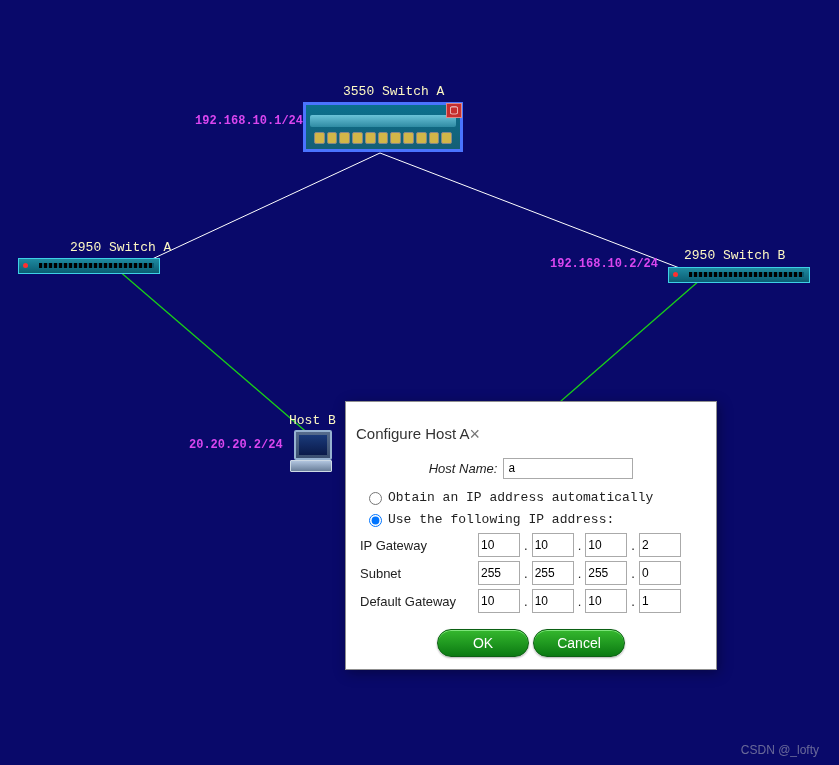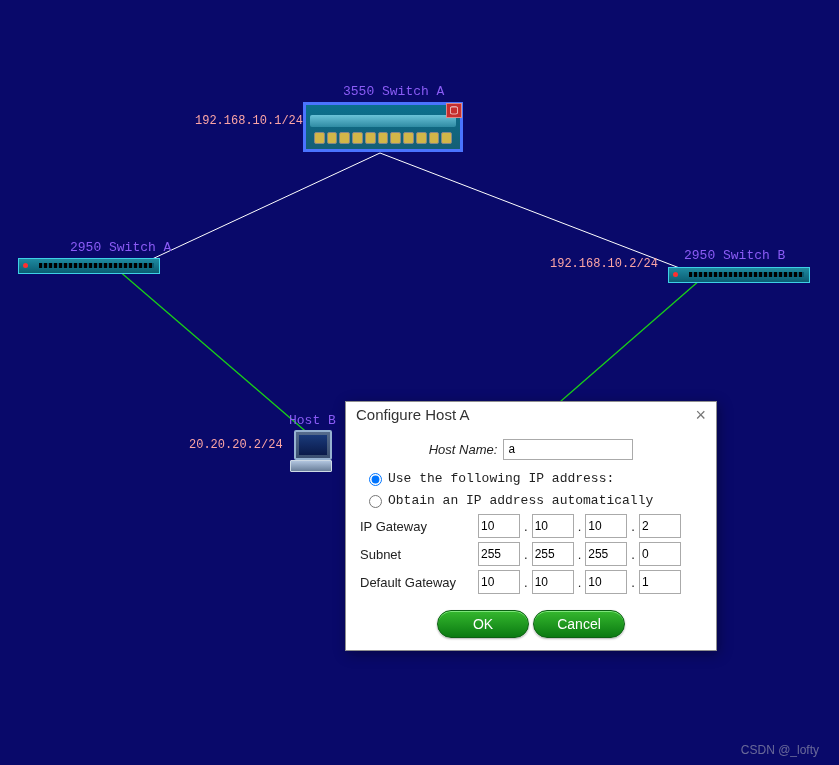--- a/index.html
+++ b/index.html
@@ -22,31 +22,32 @@
   svg.links {
     position: absolute;
     left: 0;
     top: 0;
     width: 839px;
     height: 765px;
     pointer-events: none;
   }
   .device-label {
     position: absolute;
-    color: #8b5cf6;
+    color: #fef9c3;
     font-family: "Courier New", monospace;
     font-size: 13px;
     white-space: nowrap;
   }
   .ip-label {
     position: absolute;
-    color: #fca5a5;
+    color: #d946ef;
     font-family: "Courier New", monospace;
     font-size: 12px;
     white-space: nowrap;
+    font-weight: bold;
   }
   
   .switch3550 {
     position: absolute;
     width: 160px;
     height: 50px;
     background: linear-gradient(#0b6f8e, #155f75);
     border: 3px solid #4a74ff;
     box-sizing: border-box;
   }
@@ -140,25 +141,24 @@
     position: absolute;
     left: 345px;
     top: 401px;
     width: 370px;
     background: #fff;
     border: 1px solid #8f8f8f;
     box-shadow: 2px 3px 12px rgba(0,0,0,.35);
     font-family: Arial, sans-serif;
   }
   .dialog-title {
-    padding: 4px 10px 6px;
+    padding: 23px 10px 6px;
     font-size: 15px;
     color: #333;
     display: flex;
-    justify-content: space-between;
     align-items: center;
   }
   .dialog-close {
     color: #777;
     font-size: 18px;
     cursor: pointer;
     line-height: 14px;
   }
   .dialog-body {
     padding: 4px 14px 12px;
@@ -295,26 +295,26 @@
       <span>Configure Host A</span>
       <span class="dialog-close">×</span>
     </div>
     <div class="dialog-body">
       <div class="row hostname">
         <label>Host Name:</label>
         <input type="text" value="a" style="">
       </div>
 
       <div class="radio-row">
+        <input type="radio" name="ipmode" style="">
+        <span>Obtain an IP address automatically</span>
+      </div>
+      <div class="radio-row">
         <input type="radio" name="ipmode" checked="" style="">
         <span>Use the following IP address:</span>
-      </div>
-      <div class="radio-row">
-        <input type="radio" name="ipmode" style="">
-        <span>Obtain an IP address automatically</span>
       </div>
 
       <div class="ip-grid">
         <span class="lbl">IP Gateway</span>
         <input value="10" style="">
           <span class="dot">.</span>
         <input value="10" style="">
           <span class="dot">.</span>
         <input value="10" style="">
           <span class="dot">.</span>

